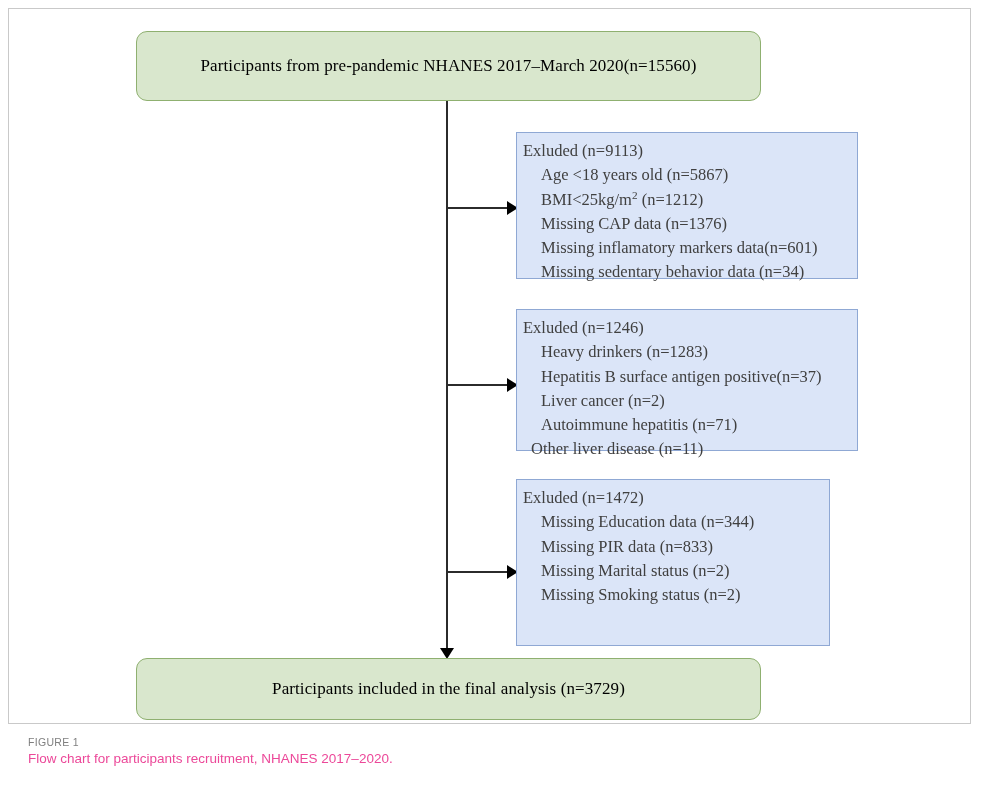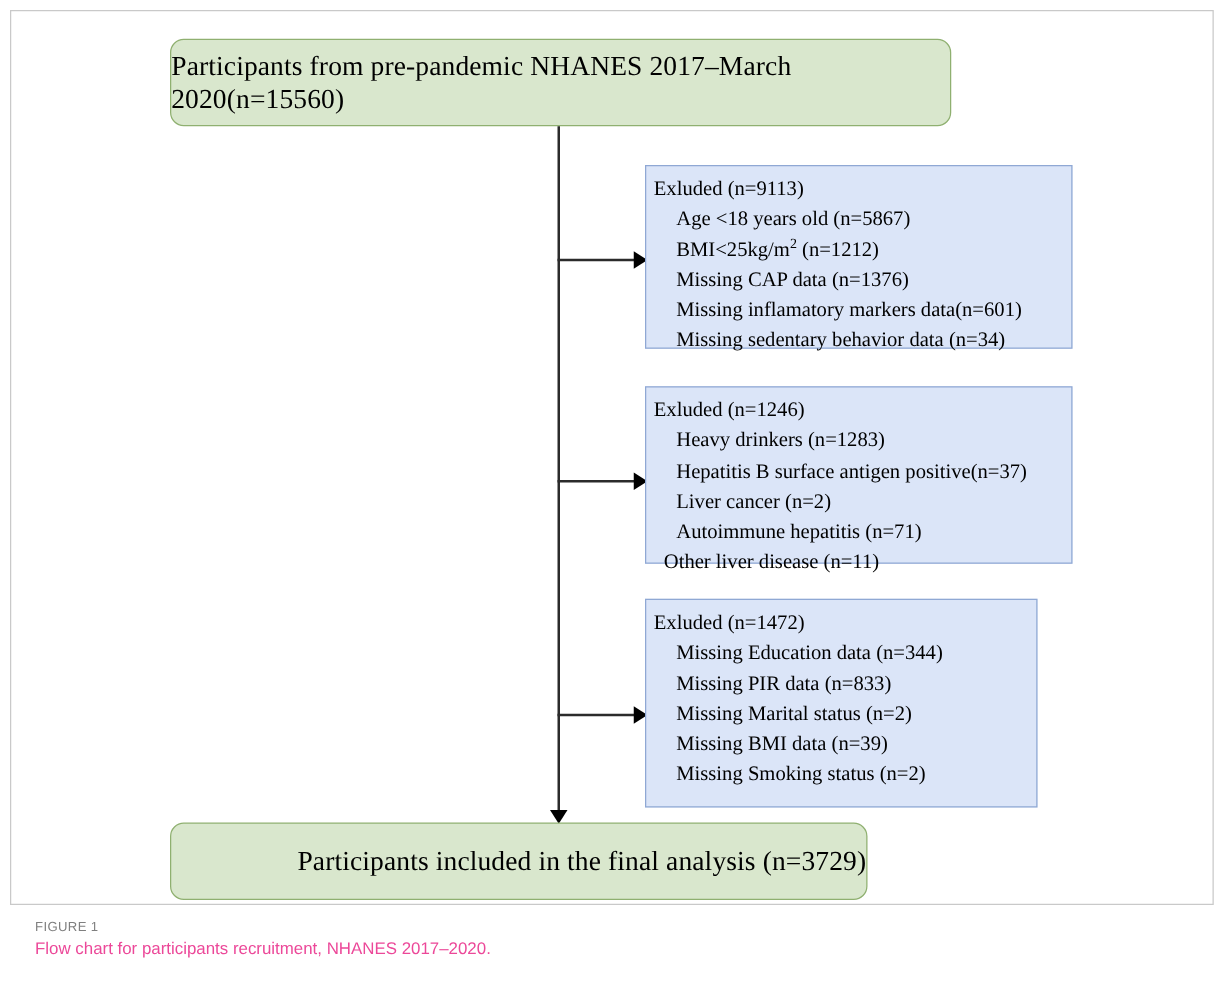--- a/index.html
+++ b/index.html
@@ -30,33 +30,33 @@
     background: #ffffff;
   }
   .green-box {
     position: absolute;
     background: #d9e7cd;
     border: 1px solid #8fb070;
     border-radius: 11px;
     box-sizing: border-box;
     display: flex;
     align-items: center;
-    justify-content: flex-end;
-    font-size: 22px;
+    justify-content: center;
+    font-size: 17px;
     color: #000000;
     letter-spacing: 0.1px;
   }
   .blue-box {
     position: absolute;
     background: #dbe5f8;
     border: 1px solid #8fa8d4;
     box-sizing: border-box;
     padding: 6px 16px 6px 6px;
     font-size: 16.5px;
-    color: #000000;
+    color: #404040;
     line-height: 1.47;
   }
   .blue-box .head {
     display: block;
     white-space: nowrap;
   }
   .blue-box .item {
     display: block;
     white-space: nowrap;
     padding-left: 18px;
@@ -158,25 +158,24 @@
       <span class="item"><span>Liver cancer (n=2)</span></span>
       <span class="item"><span>Autoimmune hepatitis (n=71)</span></span>
       <span class="item tight"><span>Other liver disease (n=11)</span></span>
     </div>
 
     <div class="blue-box" style="left:507px; top:470px; width:314px; height:167px;">
       <span class="head">Exluded (n=1472)</span>
       <span class="item"><span>Missing Education data (n=344)</span></span>
       <span class="item"><span>Missing PIR data (n=833)</span></span>
       <span class="item"><span>Missing Marital status (n=2)</span></span>
-      <span class="item"><span>Missing BMI data (n=39)</span></span>
       <span class="item"><span>Missing Smoking status (n=2)</span></span>
     </div>
 
-    <div class="green-box" style="left:127px; top:649px; width:558px; height:62px;">
+    <div class="green-box" style="left:127px; top:649px; width:625px; height:62px;">
       <span>Participants included in the final analysis (n=3729)</span>
     </div>
 
   </div>
 
   <div id="caption">
     <span class="fig-label">FIGURE 1</span>
     <span class="fig-text">Flow chart for participants recruitment, NHANES 2017–2020.</span>
   </div>
 </div>

